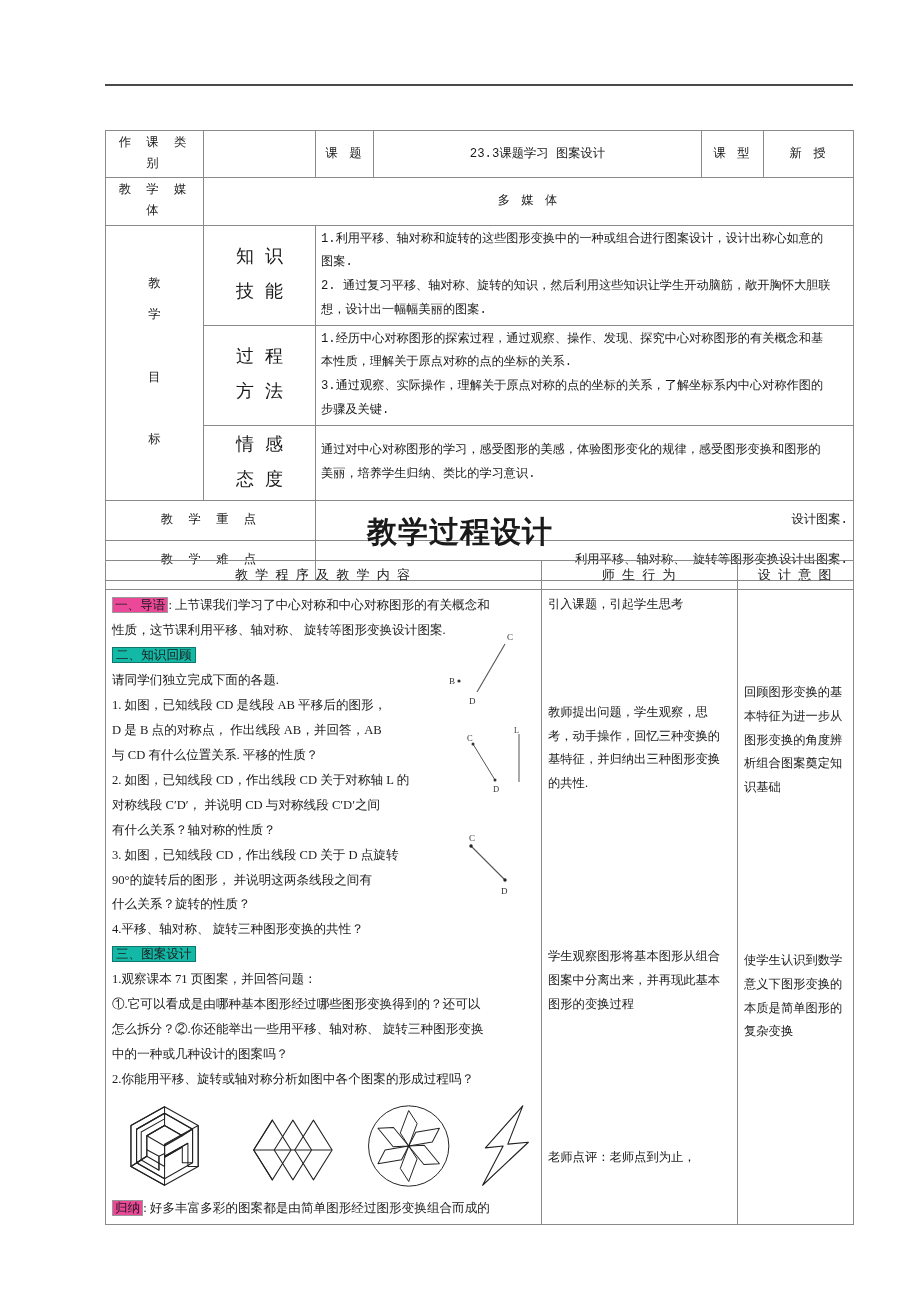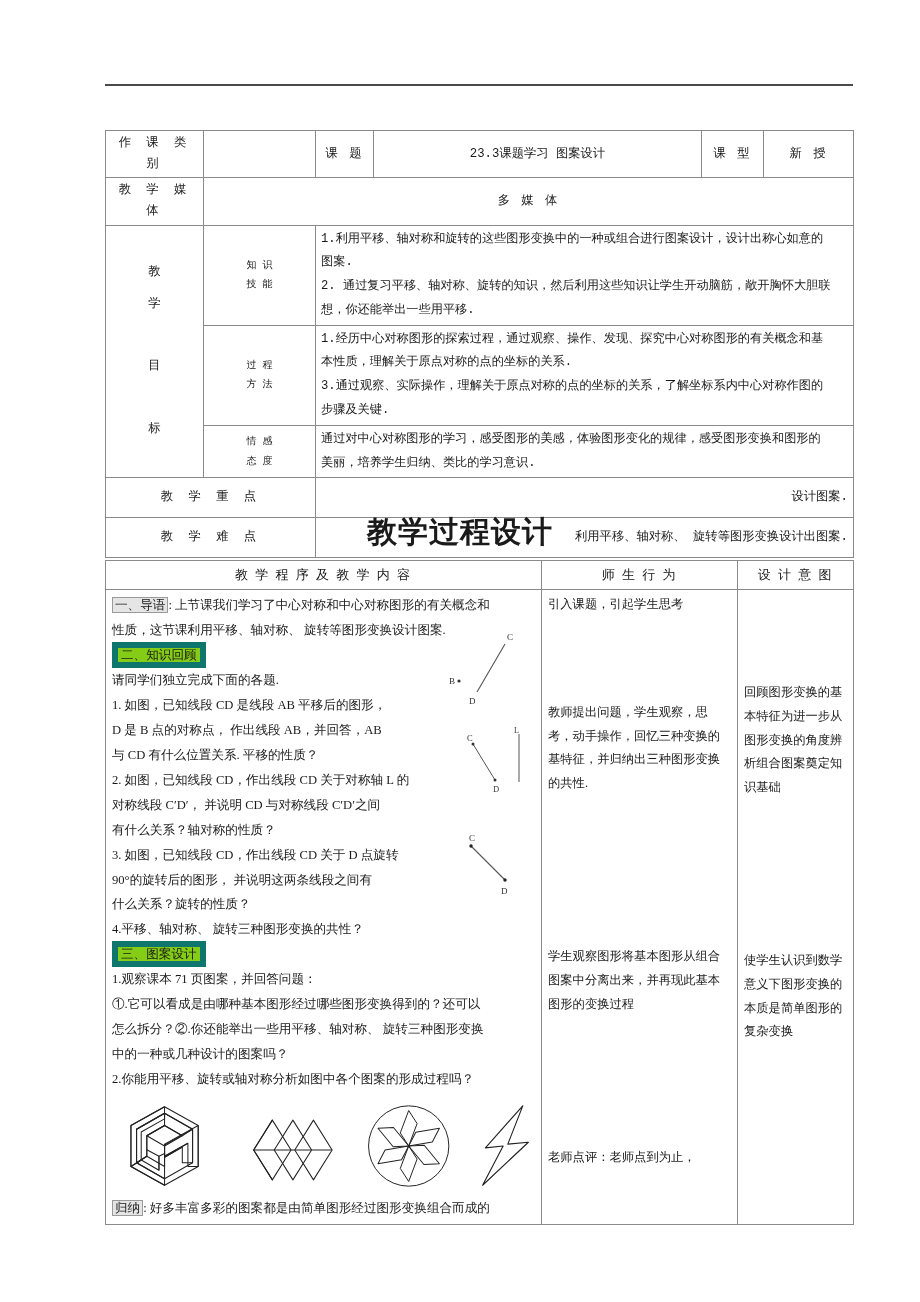--- a/index.html
+++ b/index.html
@@ -63,21 +63,21 @@
   #info-table td { height: 30px; font-family: Liberation Mono, monospace; }
   .cell-body {
     text-align: left;
     line-height: 1.95;
     padding: 3px 7px 3px 7px;
     font-size: 12.2px;
   }
   .subhead {
     text-align: center;
     line-height: 1.95;
-    font-size: 10px;
+    font-size: 18px;
   }
 
   
   #process-title {
     position: absolute;
     left: 0;
     top: 512px;
     width: 920px;
     text-align: center;
     font-size: 30px;
@@ -106,28 +106,28 @@
   .proc-main {
     font-size: 12.6px;
     line-height: 1.98;
     position: relative;
   }
   .proc-side {
     font-size: 12.3px;
     line-height: 1.92;
   }
   .hl {
-    background: #e5e5e5;
+    background: #ec4899;
     padding: 0 2px;
     border: 1px solid #9a9a9a;
   }
   .hl2 {
-    background: #84cc16;
+    background: #14b8a6;
     padding: 0 3px;
-    border: 6px solid #0f766e;
+    border: 1px solid #0f766e;
   }
 
   
   .fig-float {
     position: absolute;
     right: 4px;
   }
   #fig-translate { top: 28px; right: 6px; }
   #fig-axial    { top: 136px; right: 6px; }
   #fig-rotate   { top: 238px; right: 6px; }
@@ -179,21 +179,21 @@
           <span>教<br>学<br><br>目<br><br>标</span>
         </td>
         <td class="subhead" style="height:88px">
           <span>知 识</span><br>
           <span>技 能</span>
         </td>
         <td class="cell-body" colspan="4">
           <div>1.利用平移、轴对称和旋转的这些图形变换中的一种或组合进行图案设计，设计出称心如意的</div>
           <div>图案.</div>
           <div>2. 通过复习平移、轴对称、旋转的知识，然后利用这些知识让学生开动脑筋，敞开胸怀大胆联</div>
-          <div>想，你还能举出一些用平移.</div>
+          <div>想，设计出一幅幅美丽的图案.</div>
         </td>
       </tr>
       <tr>
         <td class="subhead" style="height:88px">
           <span>过 程</span><br>
           <span>方 法</span>
         </td>
         <td class="cell-body" colspan="4">
           <div>1.经历中心对称图形的探索过程，通过观察、操作、发现、探究中心对称图形的有关概念和基</div>
           <div>本性质，理解关于原点对称的点的坐标的关系.</div>

